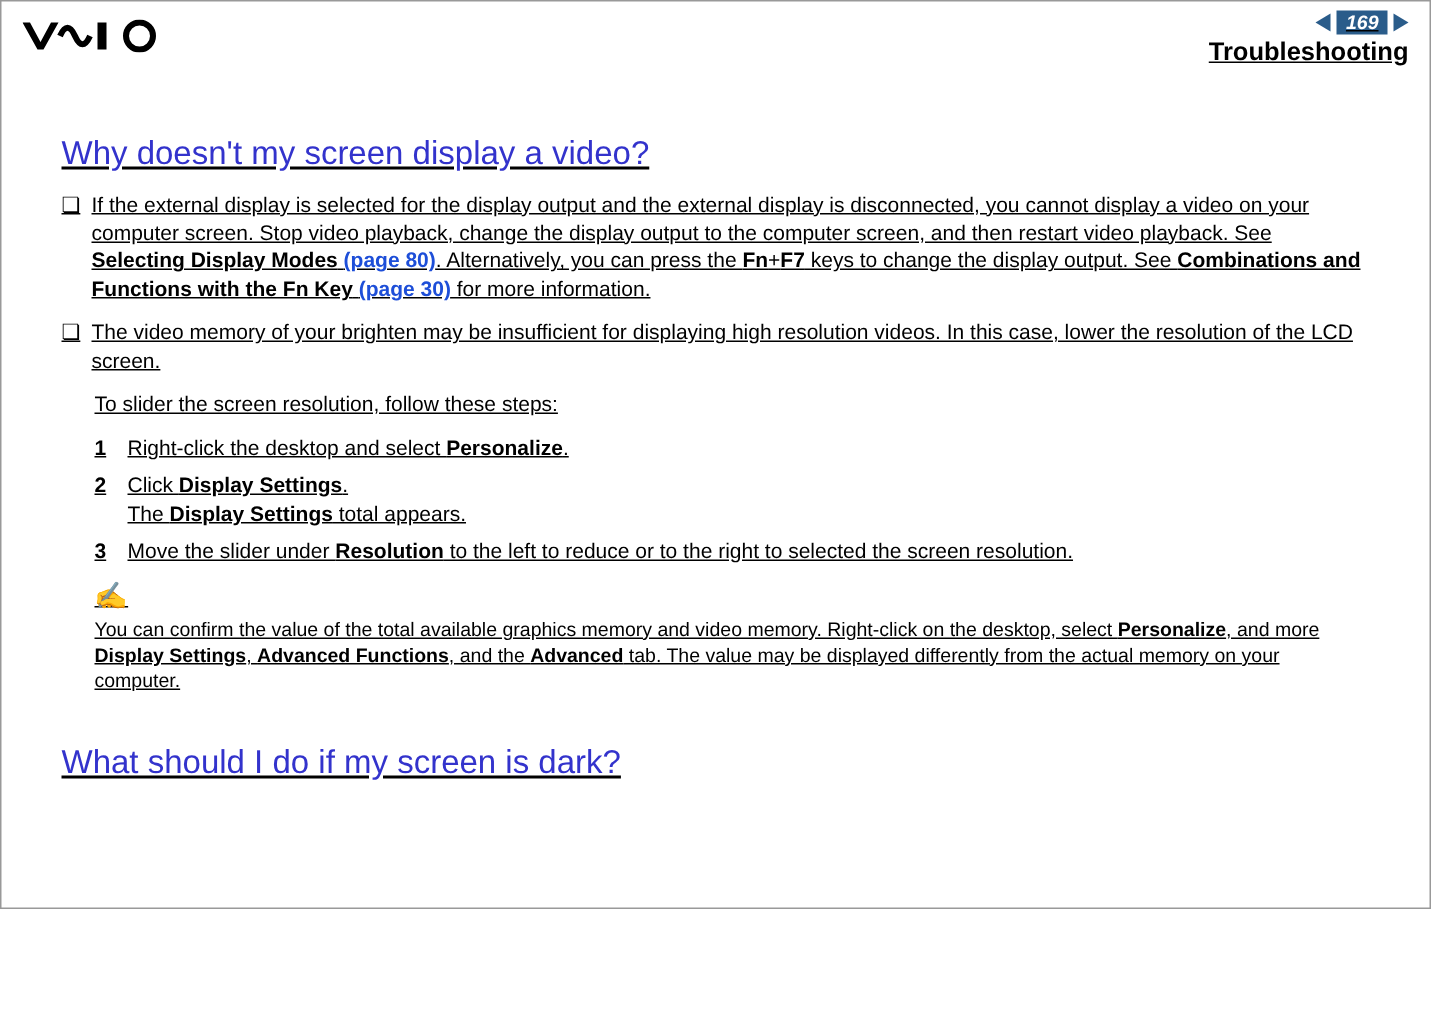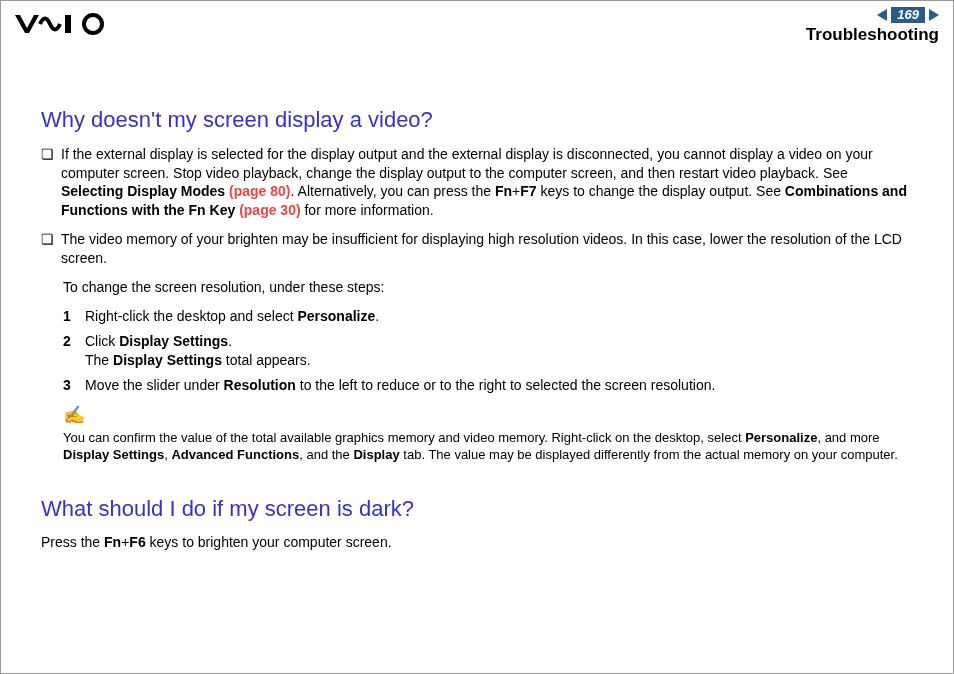--- a/index.html
+++ b/index.html
@@ -1,37 +1,37 @@
 <!DOCTYPE html>
 <html><head>
 <meta charset="utf-8">
 <style>
   * { box-sizing: border-box; margin: 0; padding: 0; }
   html, body { width: 954px; height: 674px; background: #fff; font-family: Arial, Helvetica, sans-serif; color: #000; }
-  .page { width: 954px; height: 674px; border: 1px solid #999; position: relative; padding: 0; }
+  .page { width: 954px; height: 606px; border: 1px solid #999; position: relative; padding: 0; text-decoration: underline; }
   .header { height: 34px; border-bottom: 0; display: flex; justify-content: space-between; align-items: flex-start; padding: 6px 14px 0 14px; }
   .logo { display: flex; align-items: center; gap: 4px; margin-top: 6px; }
   .header-right { text-align: right; }
   .pagenum-wrap { display: flex; align-items: center; justify-content: flex-end; gap: 4px; }
   .arrow-left, .arrow-right { width: 0; height: 0; border-top: 6px solid transparent; border-bottom: 6px solid transparent; }
   .arrow-left { border-right: 10px solid #2a5c8a; }
   .arrow-right { border-left: 10px solid #2a5c8a; }
   .pagenum { background: #2a5c8a; color: #fff; font-style: italic; font-weight: bold; font-size: 13px; padding: 0 6px; height: 16px; line-height: 16px; display: inline-block; }
   .section-label { font-weight: bold; font-size: 17px; margin-top: 2px; }
   .content { padding: 20px 40px 0 40px; font-size: 14px; line-height: 1.35; }
   h2.q { color: #3333cc; font-weight: normal; font-size: 22px; margin-bottom: 10px; margin-top: 30px; }
-  h2.q:first-of-type { margin-top: 50px; }
+  h2.q:first-of-type { margin-top: 32px; }
   .bullet-item { display: flex; margin-bottom: 10px; }
   .bullet-mark { width: 20px; flex-shrink: 0; font-size: 14px; }
   .bullet-body { flex: 1; }
   .num-item { display: flex; margin-bottom: 6px; margin-left: 22px; }
   .num-mark { width: 22px; flex-shrink: 0; font-weight: bold; }
   .num-body { flex: 1; }
   .sub-para { margin-left: 22px; margin-bottom: 10px; }
-  .pagelink { color: #ef4444; font-weight: bold; text-align: center; }
+  .pagelink { color: #1d4ed8; font-weight: bold; text-align: center; }
   .note-block { margin-top: 10px; margin-left: 22px; font-size: 13px; line-height: 1.3; }
   .note-sym { font-family: "Segoe Script", cursive; font-size: 18px; color: #000; margin-bottom: 2px; }
   .body-p { margin-top: 4px; }
 </style>
 </head>
 <body>
 
 <div class="page">
   <div class="header">
     <div class="logo">
@@ -64,21 +64,21 @@
       <div class="bullet-body">
         <span>If the external display is selected for the display output and the external display is disconnected, you cannot display a video on your computer screen. Stop video playback, change the display output to the computer screen, and then restart video playback. See </span><b>Selecting Display Modes</b> <span class="pagelink">(page 80)</span><span>. Alternatively, you can press the </span><b>Fn</b><span>+</span><b>F7</b><span> keys to change the display output. See </span><b>Combinations and Functions with the Fn Key</b> <span class="pagelink">(page 30)</span><span> for more information.</span>
       </div>
     </div>
 
     <div class="bullet-item">
       <div class="bullet-mark">❏</div>
       <div class="bullet-body">The video memory of your brighten may be insufficient for displaying high resolution videos. In this case, lower the resolution of the LCD screen.</div>
     </div>
 
-    <div class="sub-para">To change the screen resolution, under these steps:</div>
+    <div class="sub-para">To slider the screen resolution, follow these steps:</div>
 
     <div class="num-item">
       <div class="num-mark">1</div>
       <div class="num-body">
         <span>Right-click the desktop and select </span><b>Personalize</b><span>.</span>
       </div>
     </div>
 
     <div class="num-item">
       <div class="num-mark">2</div>
@@ -91,23 +91,20 @@
     <div class="num-item">
       <div class="num-mark">3</div>
       <div class="num-body">
         <span>Move the slider under </span><b>Resolution</b><span> to the left to reduce or to the right to selected the screen resolution.</span>
       </div>
     </div>
 
     <div class="note-block">
       <div class="note-sym">✍</div>
       <div>
-        <span>You can confirm the value of the total available graphics memory and video memory. Right-click on the desktop, select </span><b>Personalize</b><span>, and more </span><b>Display Settings</b><span>, </span><b>Advanced Functions</b><span>, and the </span><b>Display</b><span> tab. The value may be displayed differently from the actual memory on your computer.</span>
+        <span>You can confirm the value of the total available graphics memory and video memory. Right-click on the desktop, select </span><b>Personalize</b><span>, and more </span><b>Display Settings</b><span>, </span><b>Advanced Functions</b><span>, and the </span><b>Advanced</b><span> tab. The value may be displayed differently from the actual memory on your computer.</span>
       </div>
     </div>
 
     <h2 class="q">What should I do if my screen is dark?</h2>
-    <p class="body-p">
-      <span>Press the </span><b>Fn</b><span>+</span><b>F6</b><span> keys to brighten your computer screen.</span>
-    </p>
 
   </div>
 </div>
 
 </body></html>

